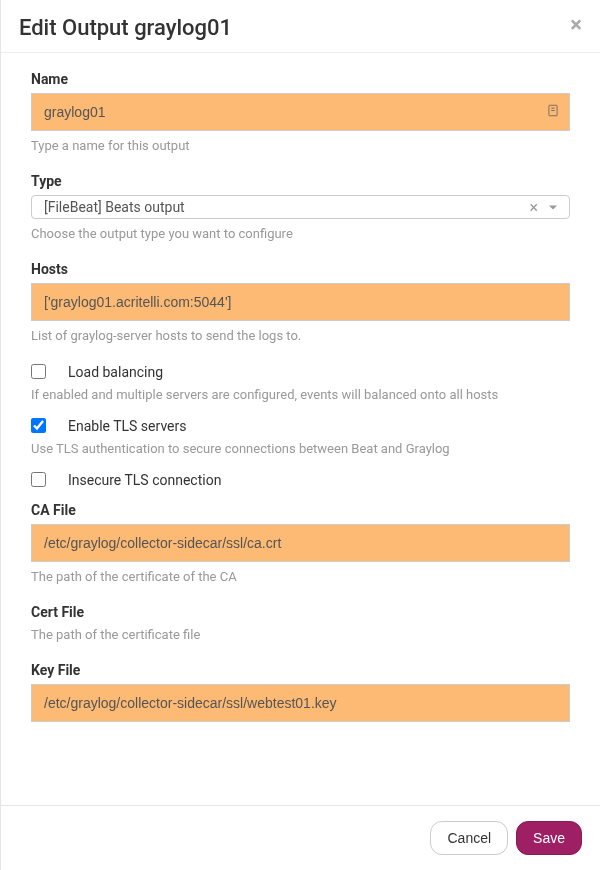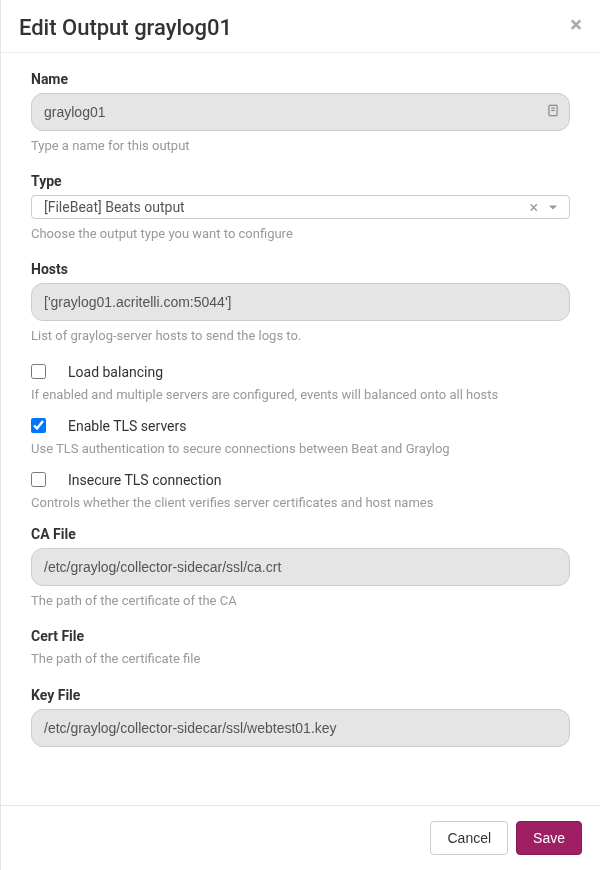--- a/index.html
+++ b/index.html
@@ -54,23 +54,23 @@
       font-weight: 700;
       font-size: 14px;
       color: #333;
       margin-bottom: 6px;
     }
     .form-control {
       width: 100%;
       padding: 8px 12px;
       font-size: 14px;
       border: 1px solid #ccc;
-      border-radius: 12px;
+      border-radius: 0;
       color: #555;
-      background: #e5e5e5;
+      background: #fdba74;
       height: 38px;
     }
     .help-text {
       font-size: 13px;
       color: #999;
       margin-top: 6px;
       line-height: 1.4;
     }
     .select-wrap {
       position: relative;
@@ -131,21 +131,21 @@
     .modal-footer {
       padding: 15px 18px;
       border-top: 1px solid #e5e5e5;
       display: flex;
       justify-content: flex-end;
       gap: 8px;
     }
     .btn {
       padding: 8px 16px;
       font-size: 14px;
-      border-radius: 4px;
+      border-radius: 12px;
       cursor: pointer;
       border: 1px solid transparent;
     }
     .btn-default {
       background: #fff;
       border: 1px solid #ccc;
       color: #333;
     }
     .btn-primary {
       background: #9e1f63;
@@ -232,21 +232,20 @@
         <span class="checkbox-label">Enable TLS servers</span>
       </div>
       <div class="help-text">Use TLS authentication to secure connections between Beat and Graylog</div>
     </div>
 
     <div class="checkbox-group">
       <div class="checkbox-row">
         <input type="checkbox" style="">
         <span class="checkbox-label">Insecure TLS connection</span>
       </div>
-      <div class="help-text">Controls whether the client verifies server certificates and host names</div>
     </div>
 
     <div class="form-group">
       <label class="form-label">CA File</label>
       <input type="text" class="form-control" value="/etc/graylog/collector-sidecar/ssl/ca.crt" style="">
       <div class="help-text">The path of the certificate of the CA</div>
     </div>
 
     <div class="form-group">
       <label class="form-label">Cert File</label>

